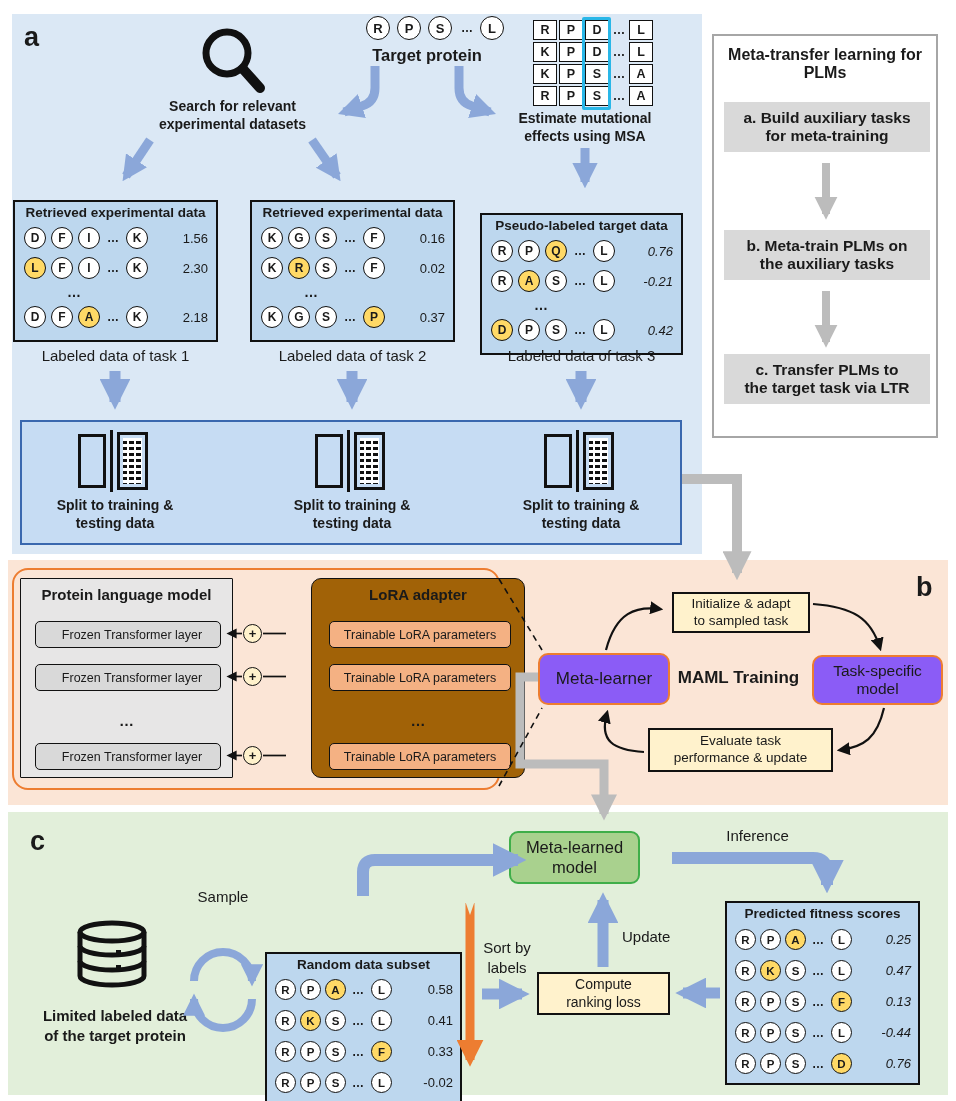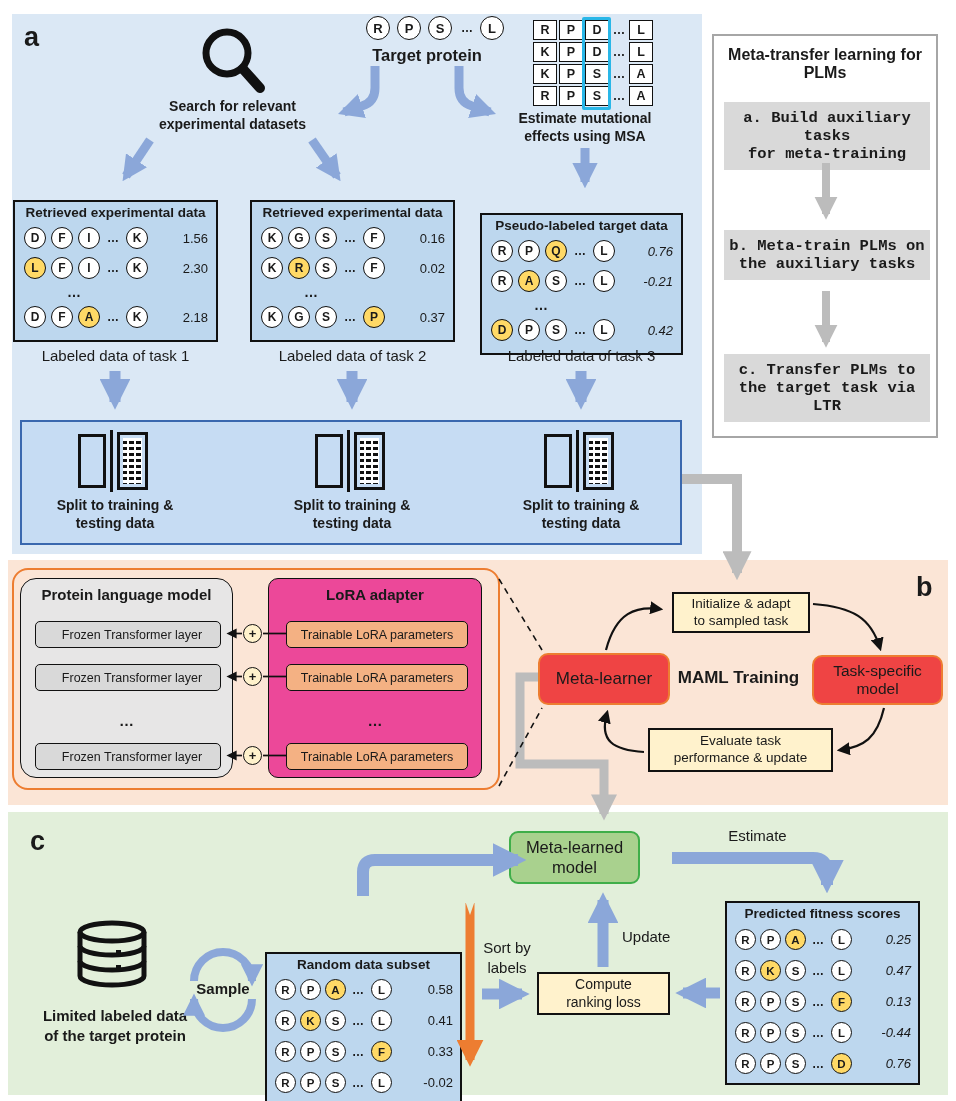--- a/index.html
+++ b/index.html
@@ -39,37 +39,37 @@
   .sp-dot{box-sizing:border-box;width:31px;height:58px;border:3px solid #111;background:
       repeating-linear-gradient(90deg,#fff 0 2px,rgba(255,255,255,0) 2px 7px),
       repeating-linear-gradient(180deg,#111 0 2.5px,#fff 2.5px 6px);
       background-clip:content-box;padding:3px;}
   .split-caption{position:absolute;font-weight:bold;font-size:14px;text-align:center;}
   
   .sidebar{position:absolute;left:712px;top:34px;width:226px;height:404px;background:#fff;
            border:2.5px solid #a6a6a6;box-sizing:border-box;}
   .sb-title{position:absolute;left:0;right:0;top:10px;font-weight:bold;font-size:16px;text-align:center;}
   .sb-step{position:absolute;left:10px;width:206px;background:#d9d9d9;font-weight:bold;font-size:15.5px;
-           text-align:center;padding:7px 0;font-family:Liberation Mono, monospace;}
+           text-align:center;padding:7px 0;}
   
   .obox{position:absolute;border:2px solid #ed7d31;border-radius:16px;box-sizing:border-box;}
-  .plmbox{position:absolute;background:#e7e6e6;border:1.8px solid #111;border-radius:16px;box-sizing:border-box;}
-  .lorabox{position:absolute;background:#ec4899;border:1.8px solid #111;border-radius:10px;box-sizing:border-box;}
+  .plmbox{position:absolute;background:#e7e6e6;border:1.8px solid #111;border-radius:1px;box-sizing:border-box;}
+  .lorabox{position:absolute;background:#a16207;border:1.8px solid #111;border-radius:10px;box-sizing:border-box;margin-left:43px;}
   .inner-title{position:absolute;left:0;right:0;top:7px;text-align:center;font-weight:bold;font-size:15px;}
   .layer{position:absolute;box-sizing:border-box;border:1.6px solid #111;border-radius:5px;
          display:flex;align-items:center;justify-content:center;font-size:12.5px;}
   .frozen{background:#d9d9d9;padding-left:8px;}
   .train{background:#f4b183;}
   .ell-b{position:absolute;font-weight:bold;font-size:15px;text-align:center;}
   .plus{position:absolute;box-sizing:border-box;width:19px;height:19px;border-radius:50%;
         border:1.4px solid #111;background:#fff2cc;display:flex;align-items:center;justify-content:center;
         font-size:13px;font-weight:bold;}
   .cream{position:absolute;background:#fff2cc;border:2px solid #111;box-sizing:border-box;
          display:flex;align-items:center;justify-content:center;text-align:center;line-height:1.25;}
-  .orbox{position:absolute;background:#ef4444;border:2px solid #ed7d31;border-radius:10px;box-sizing:border-box;
+  .orbox{position:absolute;background:#8b5cf6;border:2px solid #ed7d31;border-radius:10px;box-sizing:border-box;
          display:flex;align-items:center;justify-content:center;text-align:center;line-height:1.15;}
   
   .greenbox{position:absolute;background:#a9d18e;border:2.2px solid #3fae49;border-radius:9px;box-sizing:border-box;
             display:flex;align-items:center;justify-content:center;text-align:center;font-size:16.5px;line-height:1.2;}
   .lbl{position:absolute;font-size:15px;}
   svg.overlay{position:absolute;left:0;top:0;pointer-events:none;}
 </style>
 </head>
 <body>
 
@@ -294,21 +294,21 @@
     <path d="M8,12 V56 M72,12 V56" fill="none" stroke="#111" stroke-width="5"></path>
     <path d="M8,26 A32,9 0 0 0 72,26" fill="none" stroke="#111" stroke-width="5"></path>
     <path d="M8,41 A32,9 0 0 0 72,41" fill="none" stroke="#111" stroke-width="5"></path>
     <path d="M8,56 A32,9 0 0 0 72,56" fill="none" stroke="#111" stroke-width="5"></path>
     <rect x="44" y="30" width="5" height="5" fill="#111"></rect>
     <rect x="44" y="45" width="5" height="5" fill="#111"></rect>
   </svg>
   <div class="abs ml ctr b" style="left:15px;top:1006px;width:200px;font-size:15px;line-height:1.3;">Limited labeled data
 of the target protein</div>
 
-  <div class="lbl ctr" style="left:183px;top:980px;width:80px;font-weight:bold;">Sample</div>
+  <div class="lbl ctr" style="left:183px;top:888px;width:80px;">Sample</div>
 
   <div class="tbox" style="left:265px;top:952px;width:197px;height:183px;">
     <div class="tbox-title">Random data subset</div>
     <div class="seqrow" style="left:8px;right:7px;top:25px;">
       <span class="circ c21">R</span>
       <span class="circ c21">P</span>
       <span class="circ c21 y">A</span>
       <span class="dots">…</span>
       <span class="circ c21">L</span>
       <span class="val">0.58</span>
@@ -347,21 +347,21 @@
     </div>
   </div>
 
   <div class="lbl ml ctr" style="left:467px;top:938px;width:80px;line-height:1.3;">Sort by
 labels</div>
   <div class="cream ml" style="left:537px;top:972px;width:133px;height:43px;font-size:14px;">Compute
 ranking loss</div>
   <div class="greenbox ml" style="left:509px;top:831px;width:131px;height:53px;">Meta-learned
 model</div>
   <div class="lbl" style="left:622px;top:928px;width:70px;">Update</div>
-  <div class="lbl ctr" style="left:705px;top:827px;width:105px;">Estimate</div>
+  <div class="lbl ctr" style="left:705px;top:827px;width:105px;">Inference</div>
 
   <div class="tbox" style="left:725px;top:901px;width:195px;height:184px;">
     <div class="tbox-title">Predicted fitness scores</div>
     <div class="seqrow" style="left:8px;right:7px;top:26px;">
       <span class="circ c21">R</span>
       <span class="circ c21">P</span>
       <span class="circ c21 y">A</span>
       <span class="dots">…</span>
       <span class="circ c21">L</span>
       <span class="val i">0.25</span>

